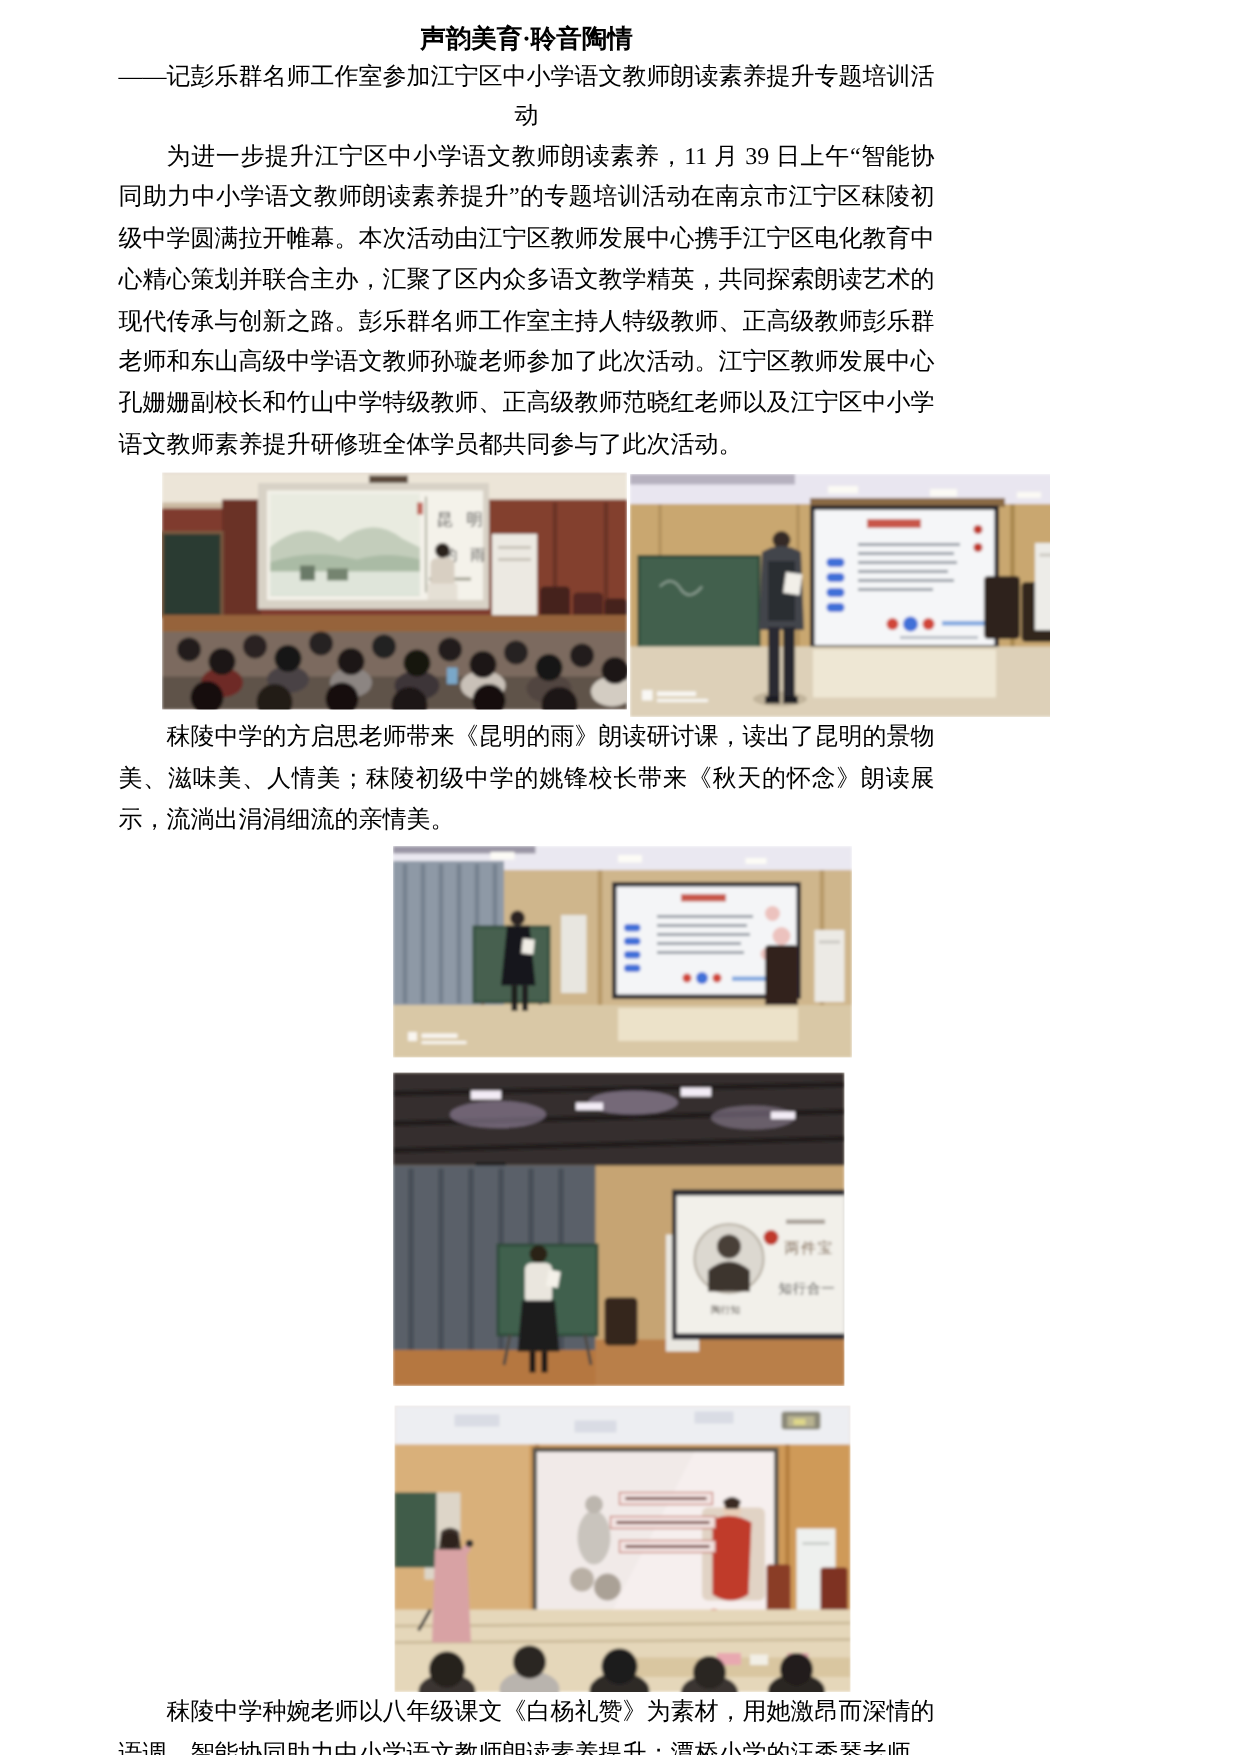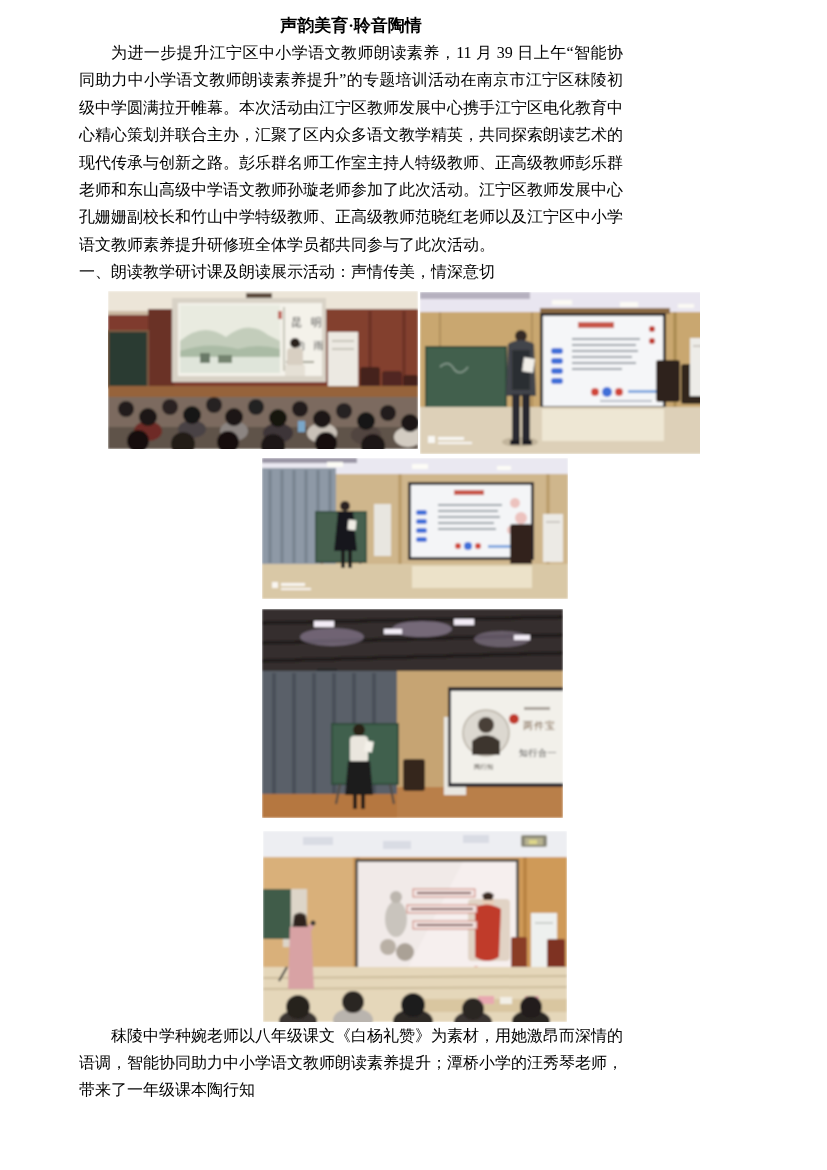--- a/index.html
+++ b/index.html
@@ -23,22 +23,22 @@
   .p2{margin-top:0;}
   .p3{margin-top:14px;}
   svg{display:block;}
 </style>
 </head>
 <body>
 
 <div class="page">
 
   <h1 class="title">声韵美育·聆音陶情</h1>
+  <div class="subtitle">——记彭乐群名师工作室参加江宁区中小学语文教师朗读素养提升专题培训活动</div>
   <p class="body indent">为进一步提升江宁区中小学语文教师朗读素养，11 月 39 日上午“智能协同助力中小学语文教师朗读素养提升”的专题培训活动在南京市江宁区秣陵初级中学圆满拉开帷幕。本次活动由江宁区教师发展中心携手江宁区电化教育中心精心策划并联合主办，汇聚了区内众多语文教学精英，共同探索朗读艺术的现代传承与创新之路。彭乐群名师工作室主持人特级教师、正高级教师彭乐群老师和东山高级中学语文教师孙璇老师参加了此次活动。江宁区教师发展中心孔姗姗副校长和竹山中学特级教师、正高级教师范晓红老师以及江宁区中小学语文教师素养提升研修班全体学员都共同参与了此次活动。</p>
-  <div class="heading">一、朗读教学研讨课及朗读展示活动：声情传美，情深意切</div>
 
   <div class="photo-row">
 
     <figure>
       <svg width="310" height="158" viewBox="0 0 310 158">
         <defs>
             <filter id="b1" x="-5%" y="-5%" width="110%" height="110%">
               <feGaussianBlur stdDeviation="1.1"></feGaussianBlur>
             </filter>
           </defs>
@@ -194,20 +194,21 @@
           <g fill="#ffffff" opacity="0.85">
             <rect x="8" y="144" width="7" height="7"></rect>
             <rect x="18" y="145" width="26" height="3"></rect>
               <rect x="18" y="150" width="34" height="2"></rect>
           </g>
         </g>
       </svg>
     </figure>
   </div>
 
+  <p class="body indent p2">秣陵中学的方启思老师带来《昆明的雨》朗读研讨课，读出了昆明的景物美、滋味美、人情美；秣陵初级中学的姚锋校长带来《秋天的怀念》朗读展示，流淌出涓涓细流的亲情美。</p>
 
   <figure class="centered photo3">
     <svg width="306" height="141" viewBox="0 0 306 141">
       <defs>
           <filter id="b3" x="-5%" y="-5%" width="110%" height="110%">
             <feGaussianBlur stdDeviation="1.1"></feGaussianBlur>
           </filter>
         </defs>
       <g filter="url(#b3)">
         <rect x="0" y="0" width="306" height="141" fill="#cfb68c"></rect>

